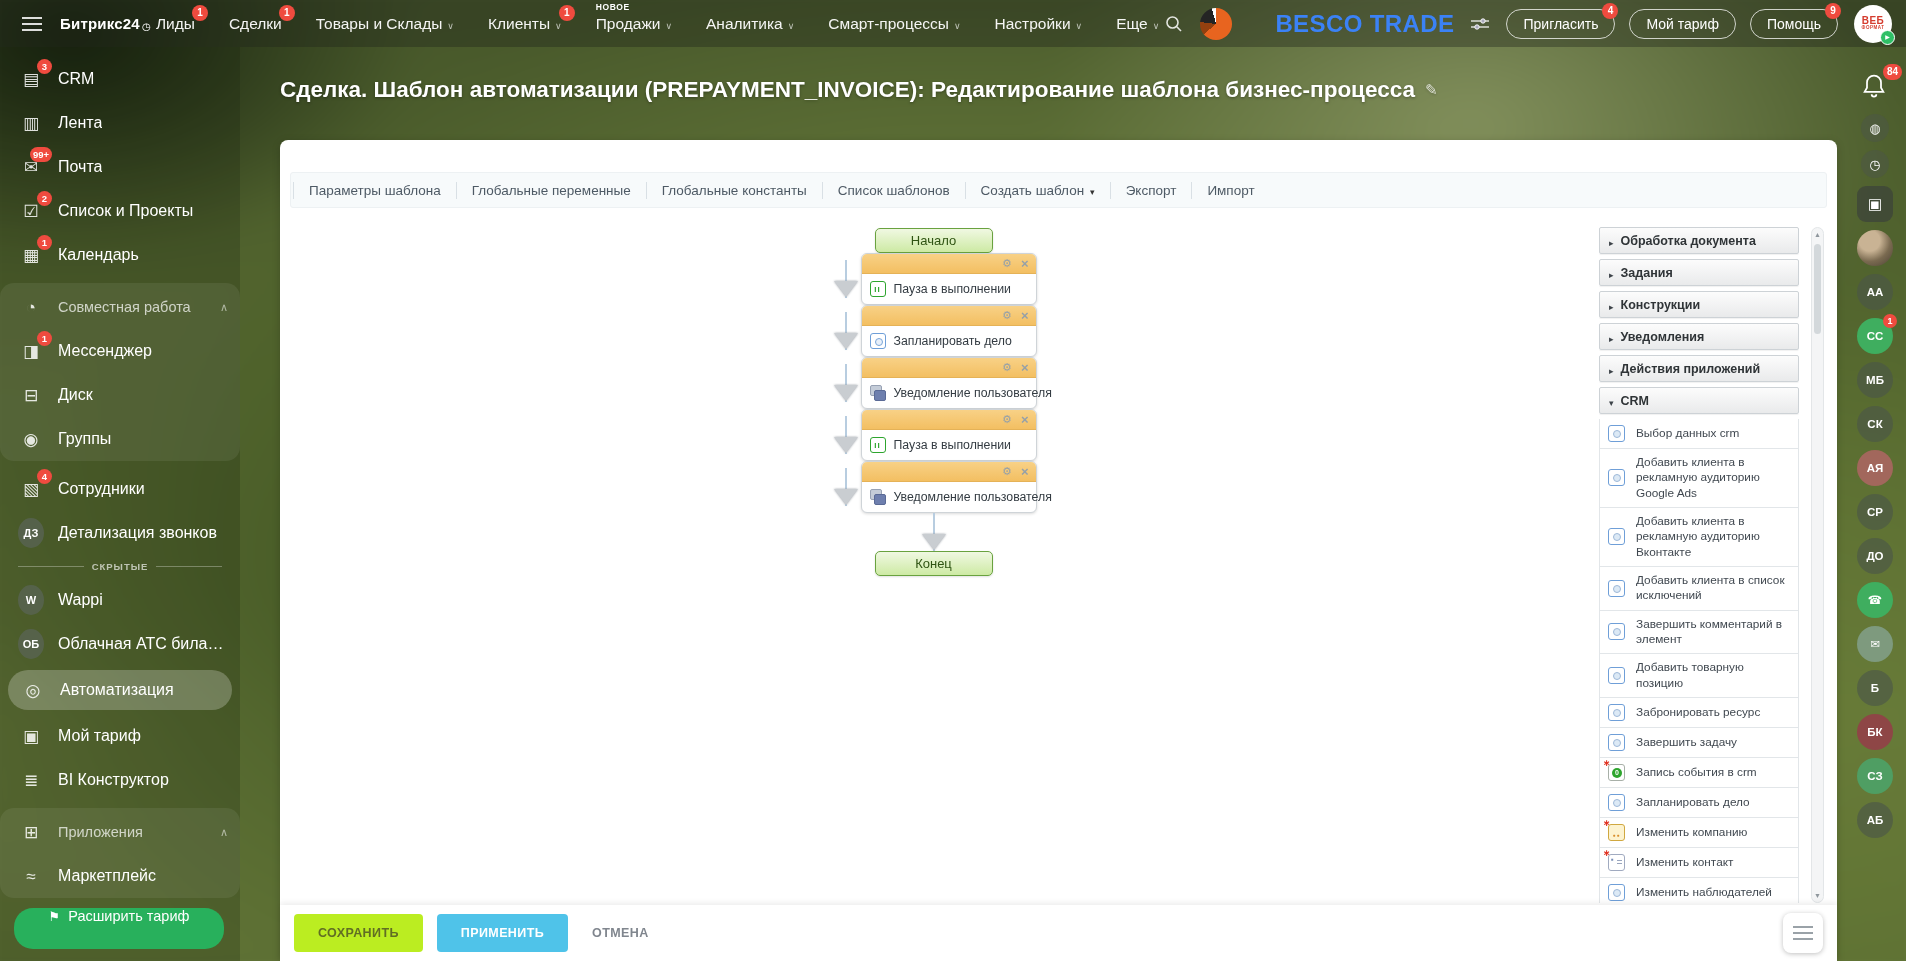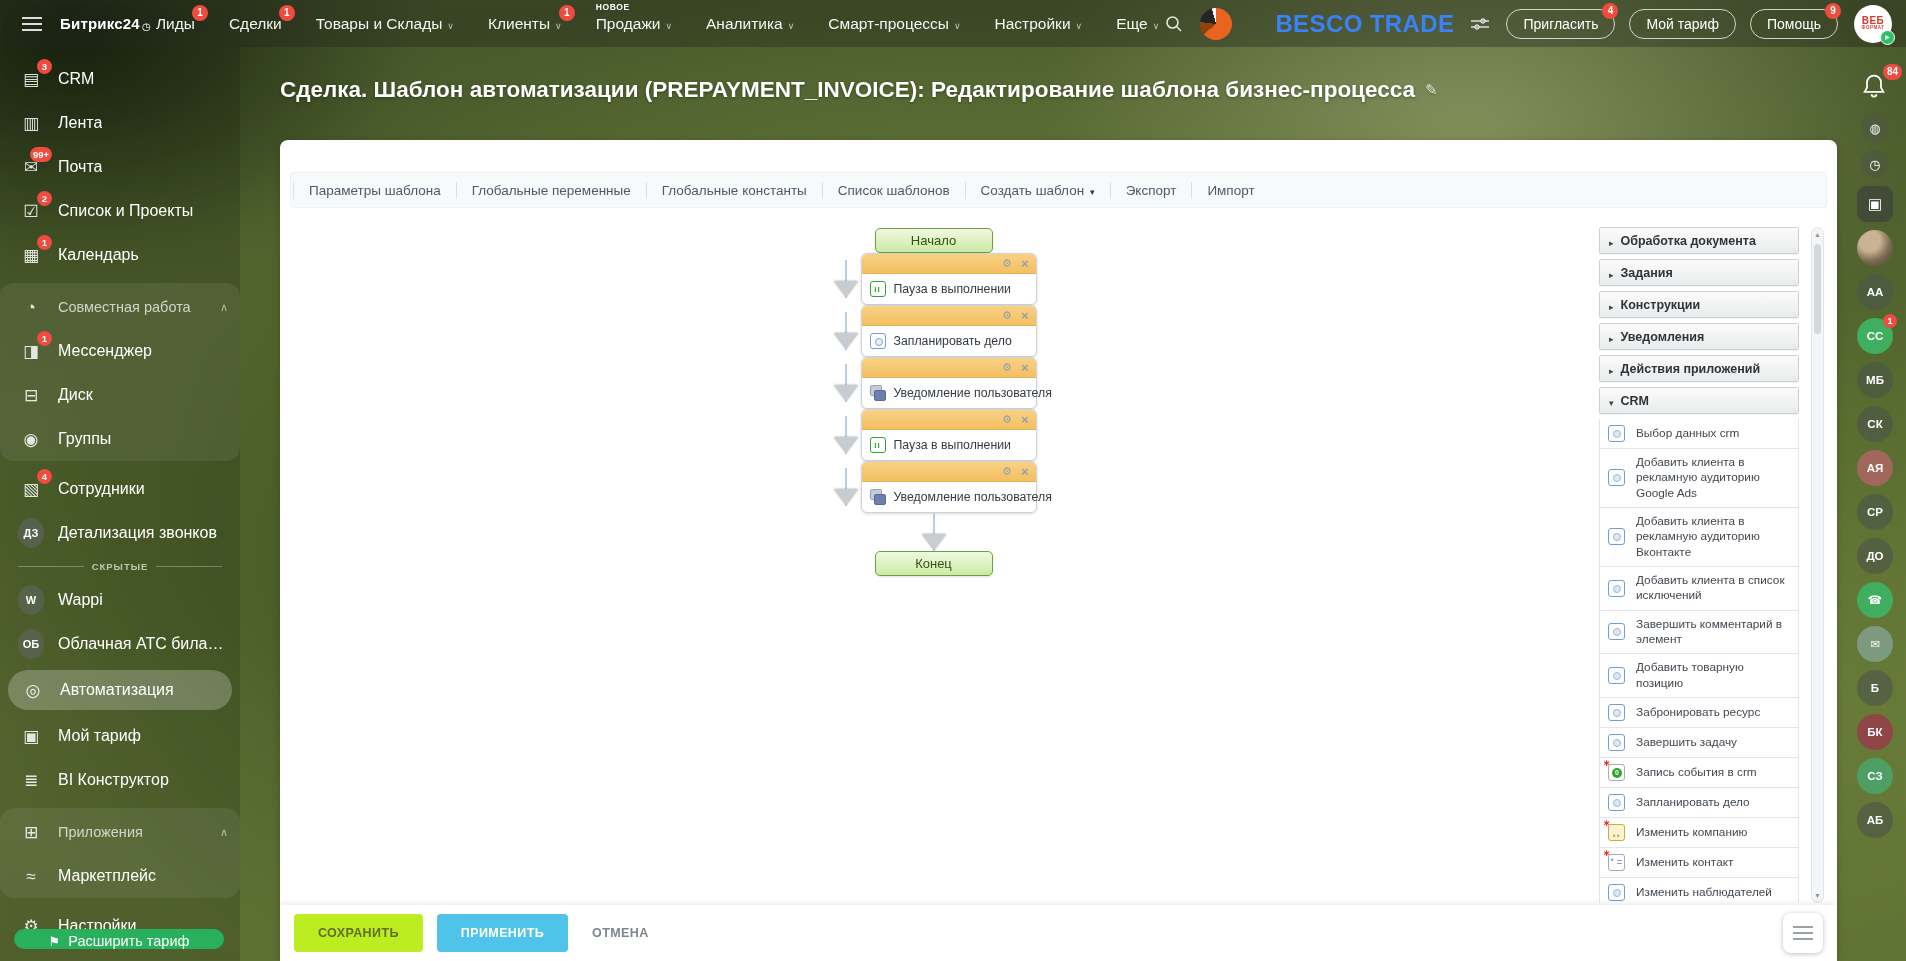--- a/index.html
+++ b/index.html
@@ -75,22 +75,22 @@
   .s-chevron::before { content:"∧"; }
   .side-item.section { color:rgba(255,255,255,.72); font-size:14.5px; padding-top:12px; }
   .side-item.grouped { background:rgba(255,255,255,.07); }
   .side-item.section.grouped { border-radius:14px 14px 0 0; margin-top:6px; }
   .side-item.groupend { border-radius:0 0 14px 14px; margin-bottom:6px; }
   .side-item.selected { background:rgba(255,255,255,.24); border-radius:22px; margin:4px 8px; padding:8px 10px 8px 12px; }
   .side-item.divider { padding:6px 18px; cursor:default; }
   .side-item.divider .s-label { flex:1; text-align:center; font-size:9.5px; letter-spacing:1px; font-weight:bold;
     color:rgba(255,255,255,.65); display:flex; align-items:center; gap:8px; overflow:visible; }
   .side-item.divider .s-label::before, .side-item.divider .s-label::after { content:""; flex:1; height:1px; background:rgba(255,255,255,.3); }
-  .expand-tariff { position:absolute; left:14px; right:16px; bottom:12px; height:20px; border:none; border-radius:19px;
-    background:#28b05c; color:#fff; font-size:14.5px; cursor:pointer; display:flex; align-items:flex-end; justify-content:center;
+  .expand-tariff { position:absolute; left:14px; right:16px; bottom:12px; height:41px; border:none; border-radius:19px;
+    background:#28b05c; color:#fff; font-size:14.5px; cursor:pointer; display:flex; align-items:flex-start; justify-content:center;
     gap:8px; font-family:"Liberation Sans","DejaVu Sans",sans-serif; }
   .rocket::before { content:"⚑"; font-size:13px; }
 
   
   .main { position:absolute; top:47px; left:240px; right:64px; bottom:0; z-index:10; }
   .page-title { margin:30px 0 0 40px; color:#fff; font-size:22.5px; font-weight:bold; text-shadow:0 1px 3px rgba(0,0,0,.35);
     white-space:nowrap; display:flex; align-items:center; gap:10px; }
   .edit-pencil { font-size:15px; opacity:.75; font-weight:normal; }
   .edit-pencil::before { content:"✎"; }
 

